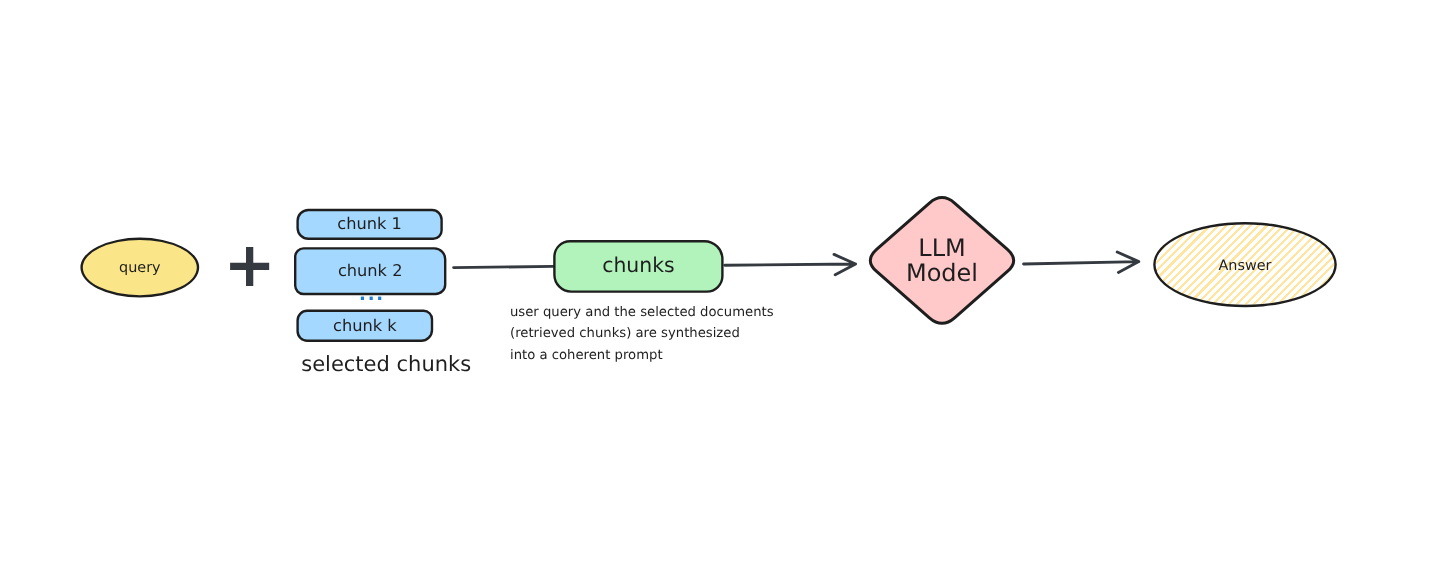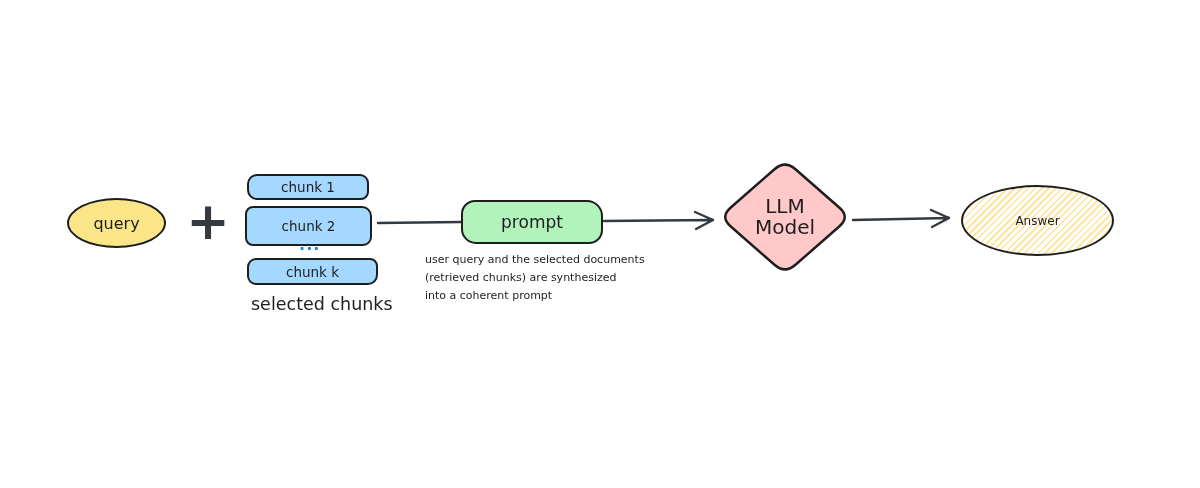--- a/index.html
+++ b/index.html
@@ -18,41 +18,41 @@
     align-items: center;
     justify-content: center;
     box-sizing: border-box;
   }
   
   .query-ellipse {
     left: 67px; top: 198px; width: 99px; height: 50px;
     background: var(--query_fill);
     border: 2.5px solid var(--stroke);
     border-radius: 50%;
-    font-size: 16px;
+    font-size: 12px;
     justify-content: center;
   }
   
   .plus-sign {
     left: 188px; top: 192px; width: 40px; height: 58px;
     font-size: 52px;
     font-weight: bold;
     color: var(--arrow);
     line-height: 1;
   }
   
   .chunk-box {
     background: var(--chunk_fill);
     border: 2.5px solid var(--stroke);
     border-radius: 9px;
     font-size: 13.5px;
   }
   .chunk-1 { left: 247px; top: 174px; width: 122px; height: 26px; border-radius: 10px 9px 8px 10px; text-align: center; }
   .chunk-2 { left: 245px; top: 206px; width: 127px; height: 40px; border-radius: 8px 10px 9px 8px; text-align: center; }
-  .chunk-k { left: 247px; top: 258px; width: 131px; height: 27px; border-radius: 9px 8px 10px 9px; }
+  .chunk-k { left: 247px; top: 258px; width: 114px; height: 27px; border-radius: 9px 8px 10px 9px; }
   .chunk-ellipsis {
     left: 292px; top: 237px; width: 36px; height: 16px;
     color: var(--ellipsis);
     font-size: 15px;
     font-weight: bold;
     letter-spacing: 1.5px;
   }
   .chunks-caption {
     position: absolute;
     left: 251px; top: 294px;
@@ -145,21 +145,21 @@
   <div class="node chunk-box chunk-2">
     <span>chunk 2</span>
   </div>
   <div class="node chunk-ellipsis">...</div>
   <div class="node chunk-box chunk-k">
     <span>chunk k</span>
   </div>
   <div class="chunks-caption">selected chunks</div>
 
   <div class="node prompt-box">
-    <span>prompt</span>
+    <span>chunks</span>
   </div>
   <div class="prompt-note">user query and the selected documents
 (retrieved chunks) are synthesized
 into a coherent prompt</div>
 
   <div class="node llm-label">LLM
 Model</div>
 
   <div class="node answer-ellipse">
     <span>Answer</span>

